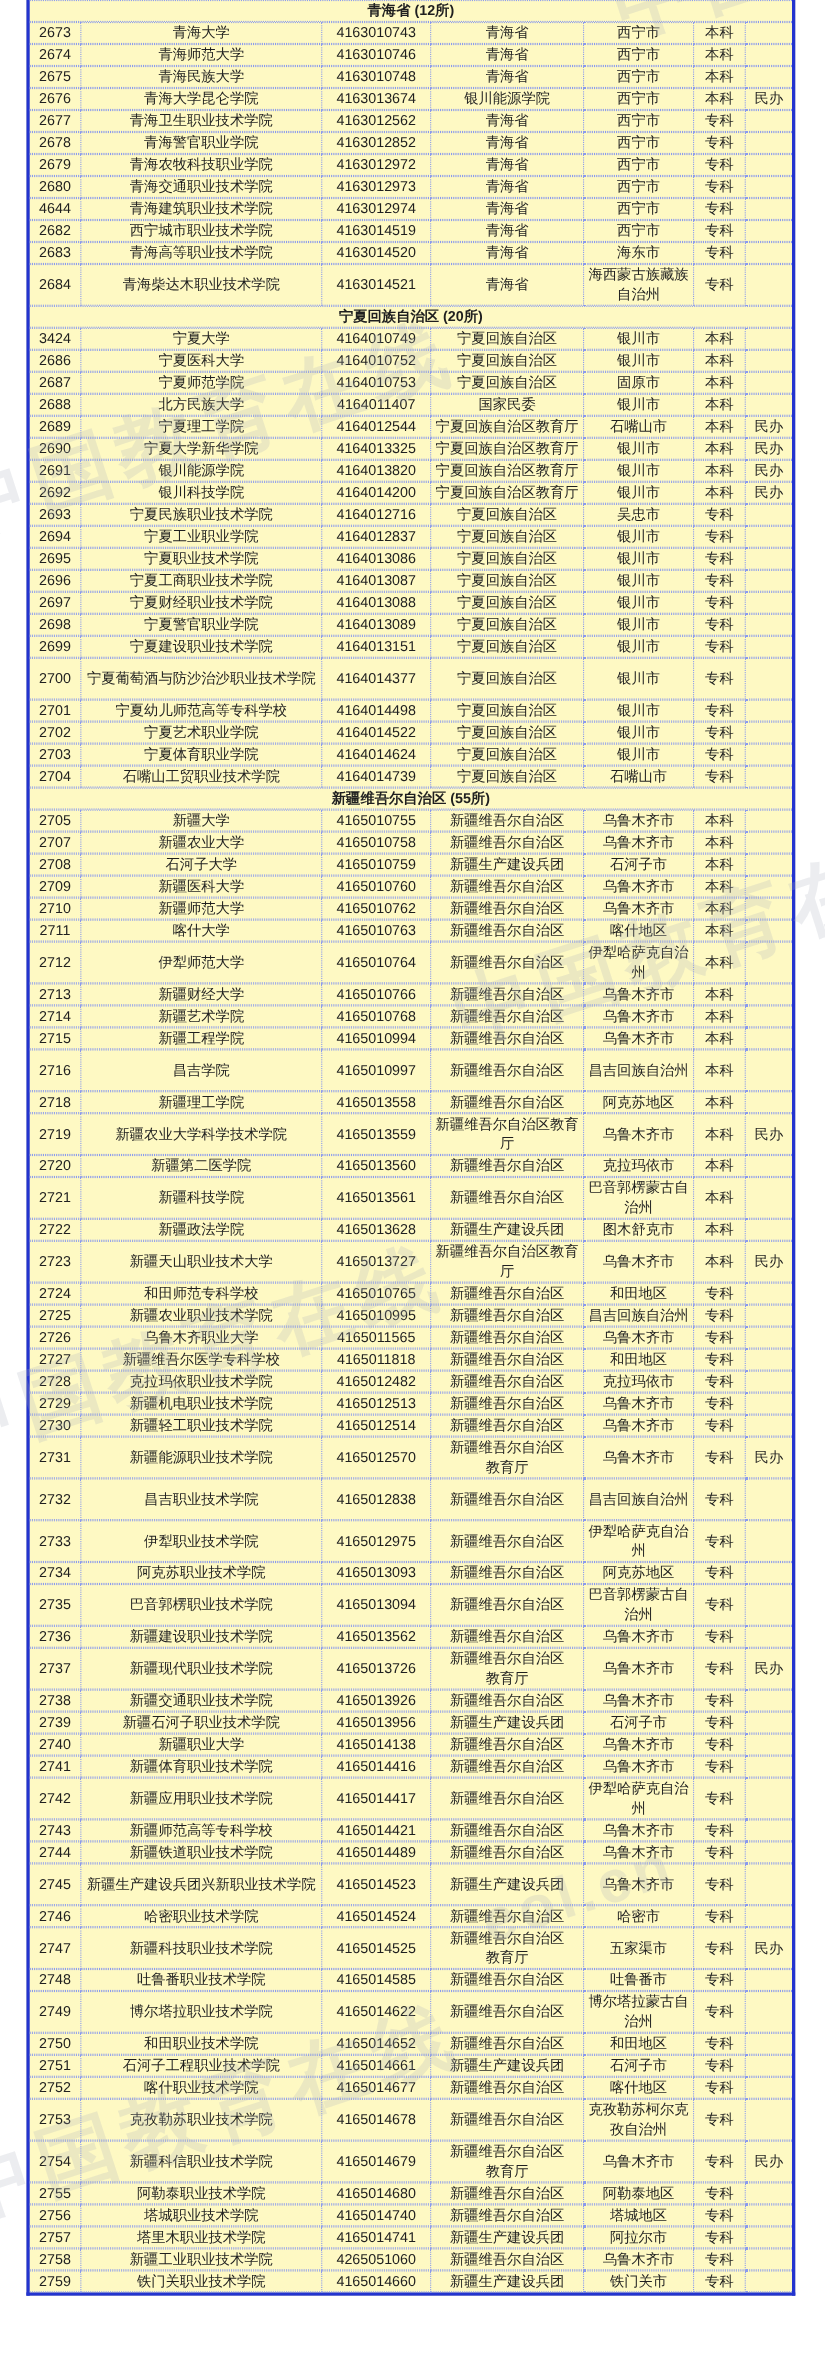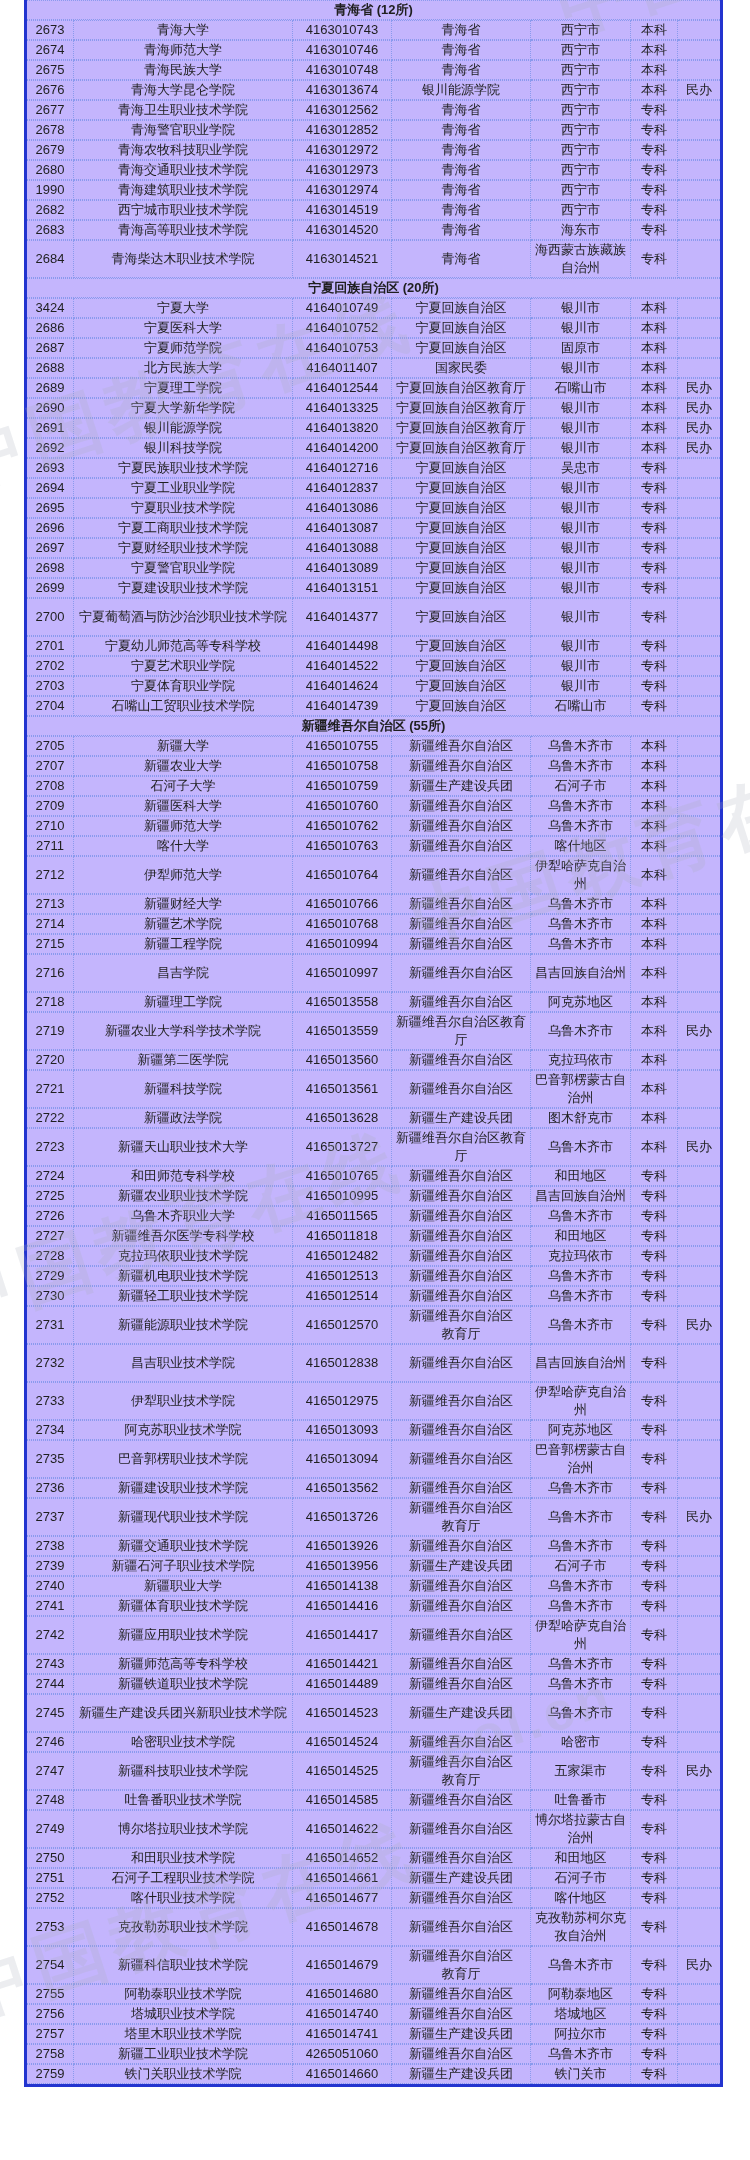--- a/index.html
+++ b/index.html
@@ -3,21 +3,21 @@
 <meta charset="utf-8">
 <style>
   html,body{margin:0;padding:0;}
   body{
     width:750px;height:2160px;overflow:hidden;position:relative;
     background:#ffffff;
     font-family:"Liberation Sans","DejaVu Sans",sans-serif;
   }
   .table-wrap{
     position:absolute;left:24px;top:0;width:699px;
-    box-sizing:border-box;background:#c4b5fd;
+    box-sizing:border-box;background:#fef9c3;
     border:3px solid #2334cf;border-top:none;
     z-index:1;
   }
   table.univ{
     border-collapse:separate;border-spacing:0;
     width:693px;table-layout:fixed;
   }
   table.univ td{
     box-sizing:border-box;
     border-top:1px dotted #8a9aed;
@@ -143,21 +143,21 @@
         <tr>
           <td>2680</td>
           <td>青海交通职业技术学院</td>
           <td>4163012973</td>
           <td class="dept">青海省</td>
           <td>西宁市</td>
           <td>专科</td>
           <td></td>
         </tr>
         <tr>
-          <td>1990</td>
+          <td>4644</td>
           <td>青海建筑职业技术学院</td>
           <td>4163012974</td>
           <td class="dept">青海省</td>
           <td>西宁市</td>
           <td>专科</td>
           <td></td>
         </tr>
         <tr>
           <td>2682</td>
           <td>西宁城市职业技术学院</td>

